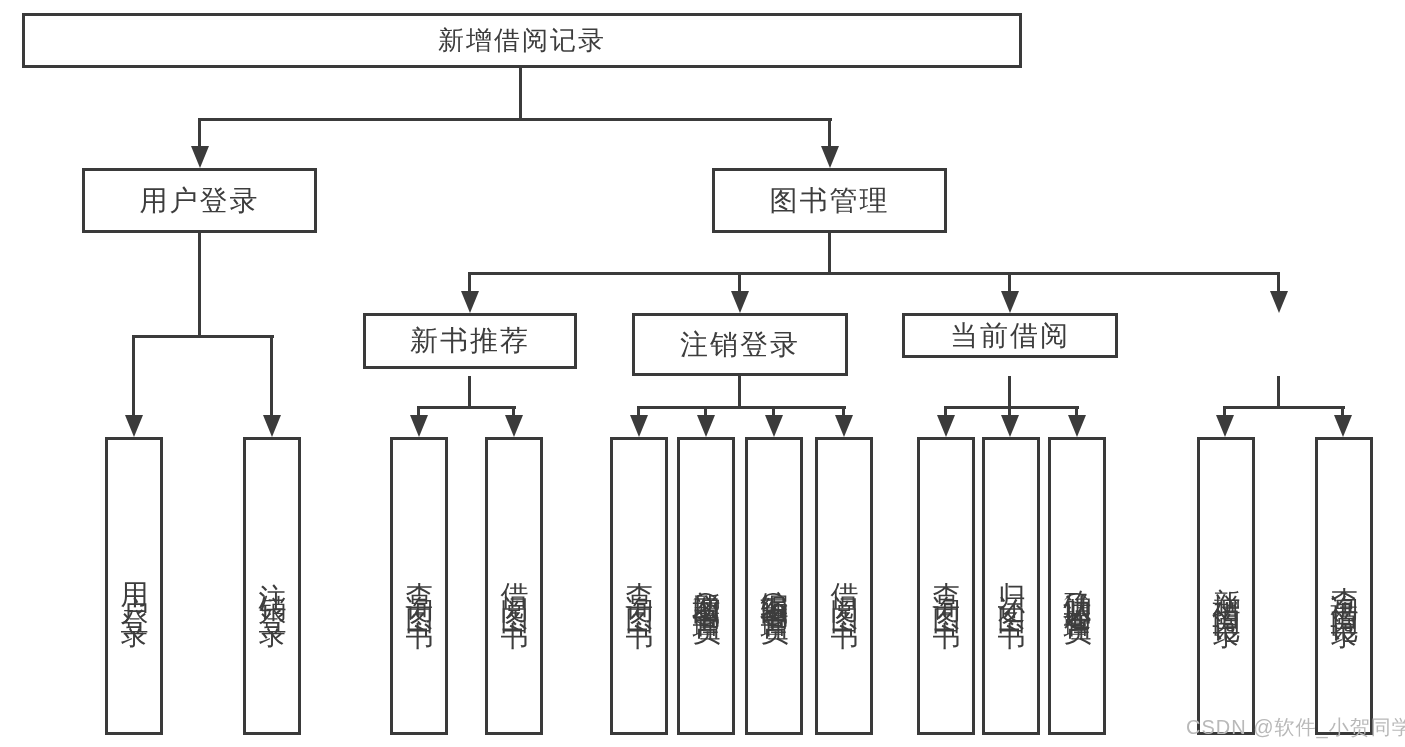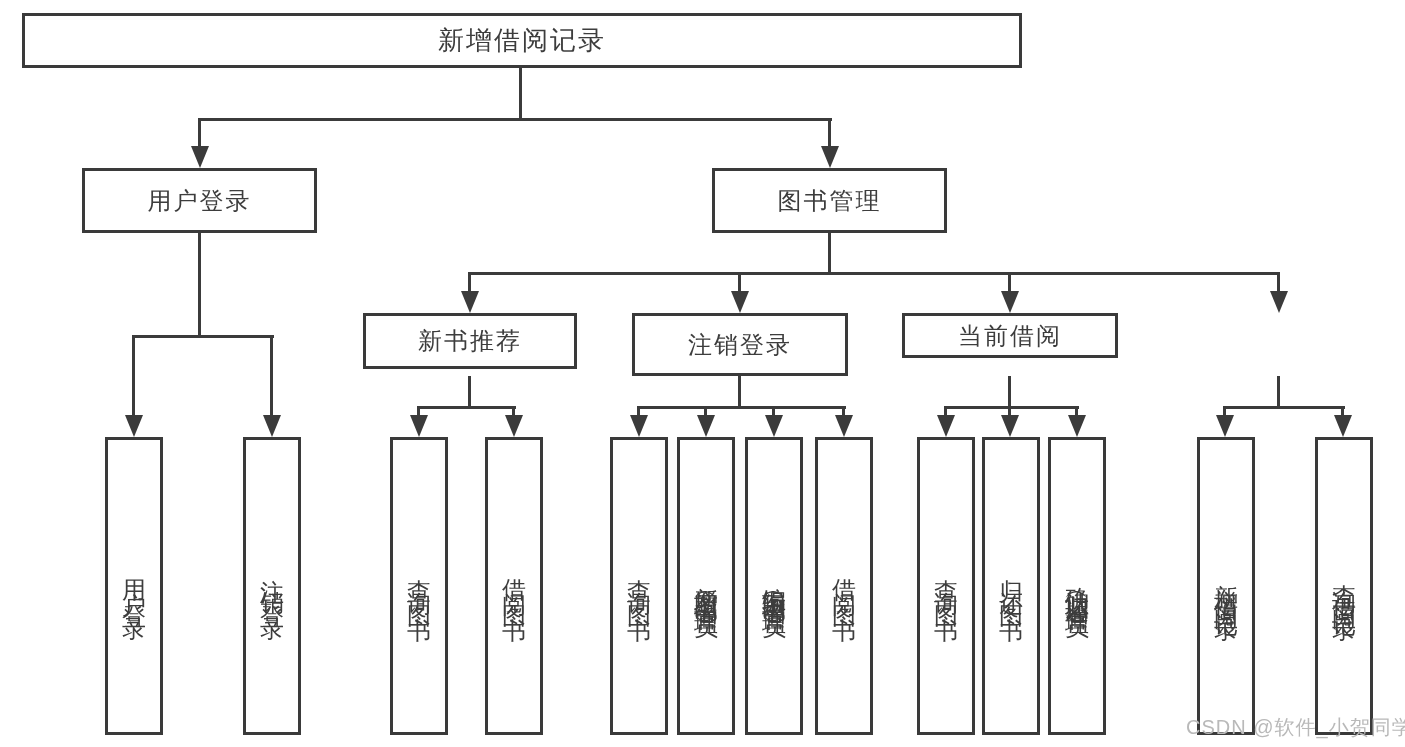--- a/index.html
+++ b/index.html
@@ -1,21 +1,21 @@
 <!DOCTYPE html>
 <html><head>
 <meta charset="utf-8">
 <style>
   html,body{margin:0;padding:0;background:#ffffff;}
   body{width:1405px;height:747px;position:relative;overflow:hidden;
        font-family:"Liberation Sans","DejaVu Sans",sans-serif;}
   #stage{position:absolute;left:0;top:0;width:1405px;height:747px;}
   .box{position:absolute;box-sizing:border-box;border:3px solid #3a3a3a;background:#ffffff;
        display:flex;align-items:center;justify-content:center;
-       color:#3d3d3d;font-size:24px;letter-spacing:2px;white-space:nowrap;}
+       color:#3d3d3d;font-size:28px;letter-spacing:2px;white-space:nowrap;}
   .box.root{font-size:26px;}
   .vbox{writing-mode:vertical-rl;text-orientation:mixed;white-space:normal;
         line-height:1;padding:0;}
   .vbox.short{letter-spacing:13px;}
   .vbox.mid{letter-spacing:7px;}
   .vbox.long{letter-spacing:4px;}
   .ln{position:absolute;background:#3b3b3b;}
   .arw{position:absolute;width:0;height:0;border-left:9px solid transparent;
        border-right:9px solid transparent;border-top:22px solid #3b3b3b;}
   .watermark{position:absolute;color:#b9b9b9;font-size:20px;letter-spacing:1px;

